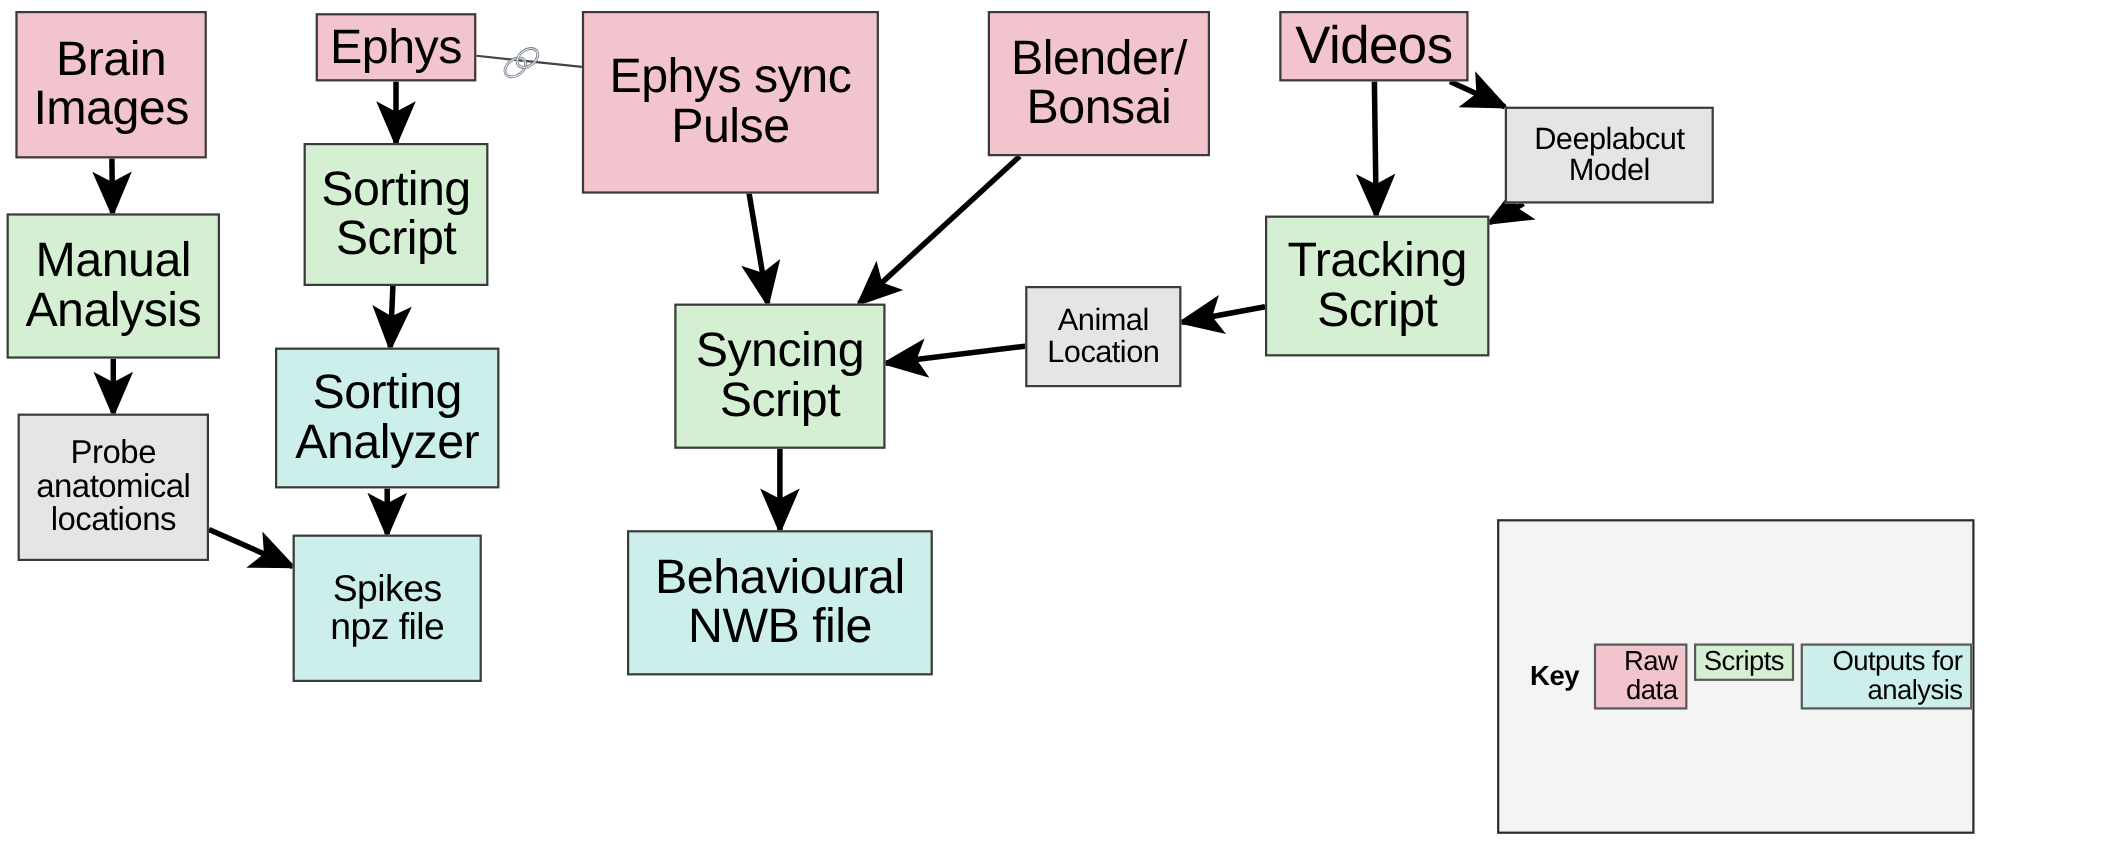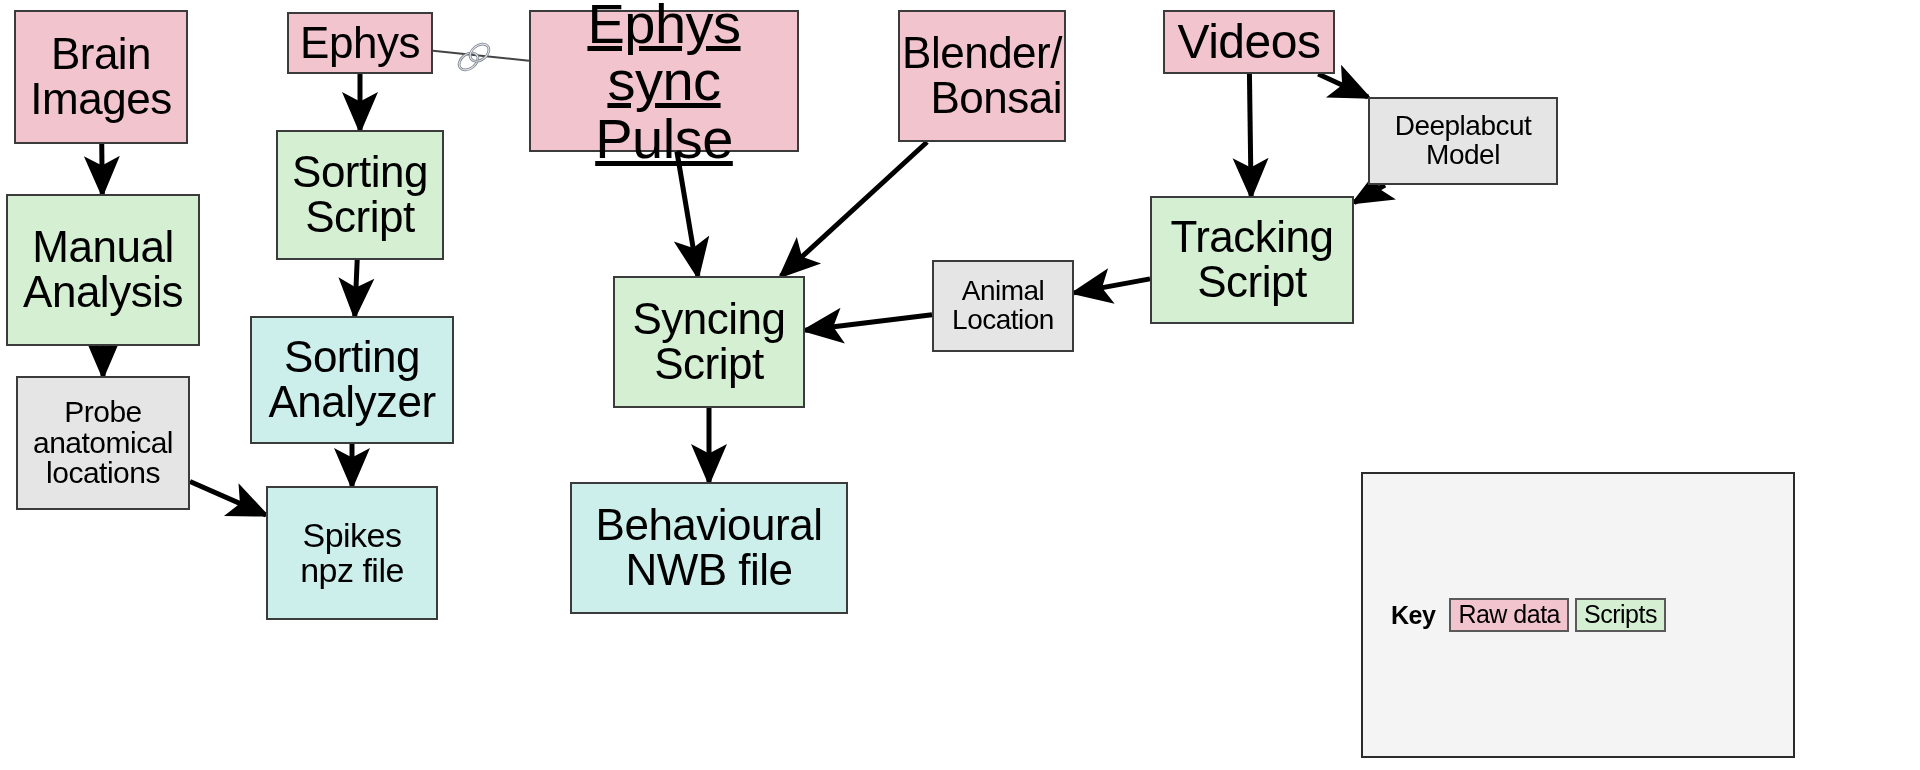--- a/index.html
+++ b/index.html
@@ -108,50 +108,51 @@
         <ellipse cx="16" cy="20" rx="10.5" ry="7.2" fill="none" stroke="#dfe3ea" stroke-width="1.1"></ellipse>
         <ellipse cx="30" cy="20" rx="10.5" ry="7.2" fill="none" stroke="#7a7f8a" stroke-width="2.6"></ellipse>
         <ellipse cx="30" cy="20" rx="10.5" ry="7.2" fill="none" stroke="#dfe3ea" stroke-width="1.1"></ellipse>
       </g>
     </svg>
   </span>
 
   <div id="node-layer">
       <div class="node raw" style="left: 14px; top: 10px; width: 174px; height: 134px; font-size: 44px;">Brain
 Images</div>
-      <div class="node script" style="left: 6px; top: 194px; width: 194px; height: 152px; font-size: 44px;">Manual
+      <div class="node script" style="left: 6px; top: 194px; width: 194px; height: 132px; font-size: 44px;">Manual
 Analysis</div>
       <div class="node intermed" style="left: 16px; top: 376px; width: 174px; height: 134px; font-size: 30px;">Probe
 anatomical
 locations</div>
       <div class="node raw" style="left: 287px; top: 12px; width: 146px; height: 62px; font-size: 44px;">Ephys</div>
       <div class="node script" style="left: 276px; top: 130px; width: 168px; height: 130px; font-size: 44px;">Sorting
 Script</div>
       <div class="node output" style="left: 250px; top: 316px; width: 204px; height: 128px; font-size: 44px;">Sorting
 Analyzer</div>
       <div class="node output" style="left: 266px; top: 486px; width: 172px; height: 134px; font-size: 34px;">Spikes
 npz file</div>
-      <div class="node raw" style="left: 529px; top: 10px; width: 270px; height: 142px; font-size: 56px; text-decoration: underline;">Ephys sync
+      <div class="node raw" style="left: 529px; top: 10px; width: 270px; height: 166px; font-size: 44px;">Ephys sync
 Pulse</div>
       <div class="node script" style="left: 613px; top: 276px; width: 192px; height: 132px; font-size: 44px;">Syncing
 Script</div>
       <div class="node output" style="left: 570px; top: 482px; width: 278px; height: 132px; font-size: 44px;">Behavioural
 NWB file</div>
-      <div class="node raw" style="left: 898px; top: 10px; width: 168px; height: 132px; font-size: 44px; text-align: right;">Blender/
+      <div class="node raw" style="left: 898px; top: 10px; width: 202px; height: 132px; font-size: 44px;">Blender/
 Bonsai</div>
       <div class="node raw" style="left: 1163px; top: 10px; width: 172px; height: 64px; font-size: 48px;">Videos</div>
       <div class="node intermed" style="left: 1368px; top: 97px; width: 190px; height: 88px; font-size: 28px;">Deeplabcut
 Model</div>
       <div class="node script" style="left: 1150px; top: 196px; width: 204px; height: 128px; font-size: 44px;">Tracking
 Script</div>
       <div class="node intermed" style="left: 932px; top: 260px; width: 142px; height: 92px; font-size: 28px;">Animal
 Location</div>
     </div>
 
   <div id="legend" style="left: 1361px; top: 472px; width: 434px; height: 286px;">
     <span id="legend-title">Key</span>
     <div id="legend-swatches">
         <div class="legend-item raw">Raw data</div>
         <div class="legend-item script">Scripts</div>
+        <div class="legend-item output">Outputs for analysis</div>
       </div>
   </div>
 
 </div>
 
 </body></html>

